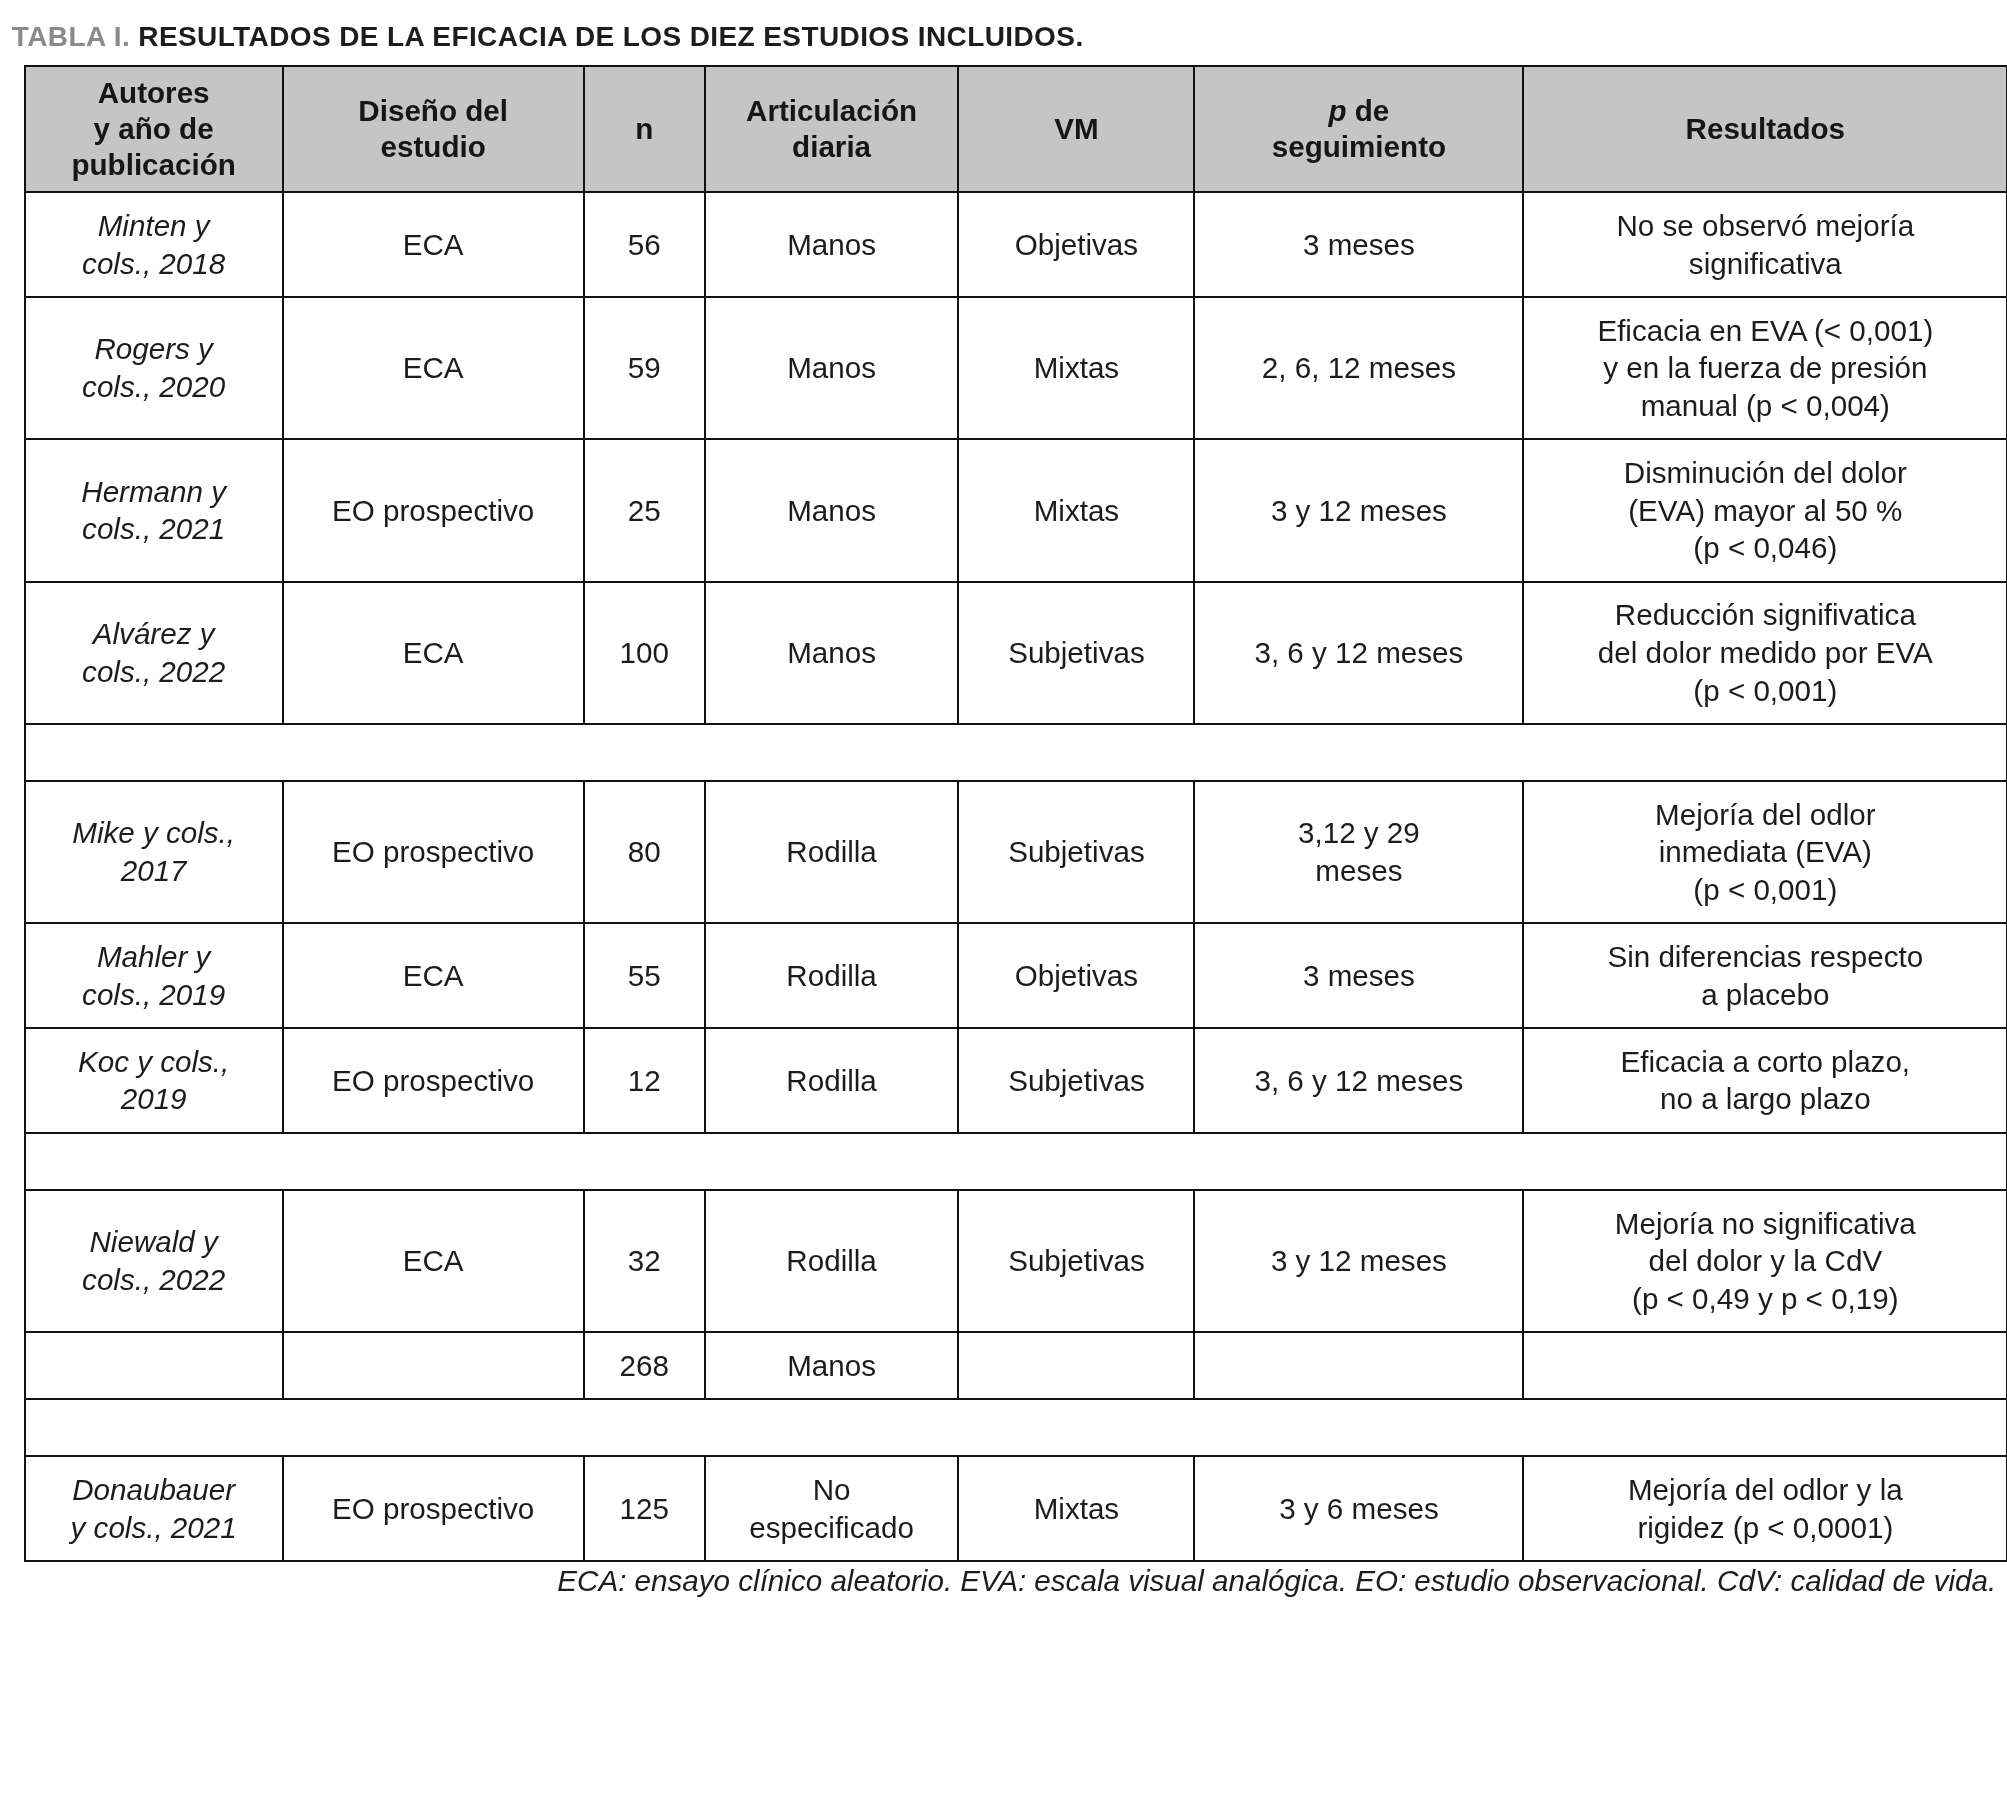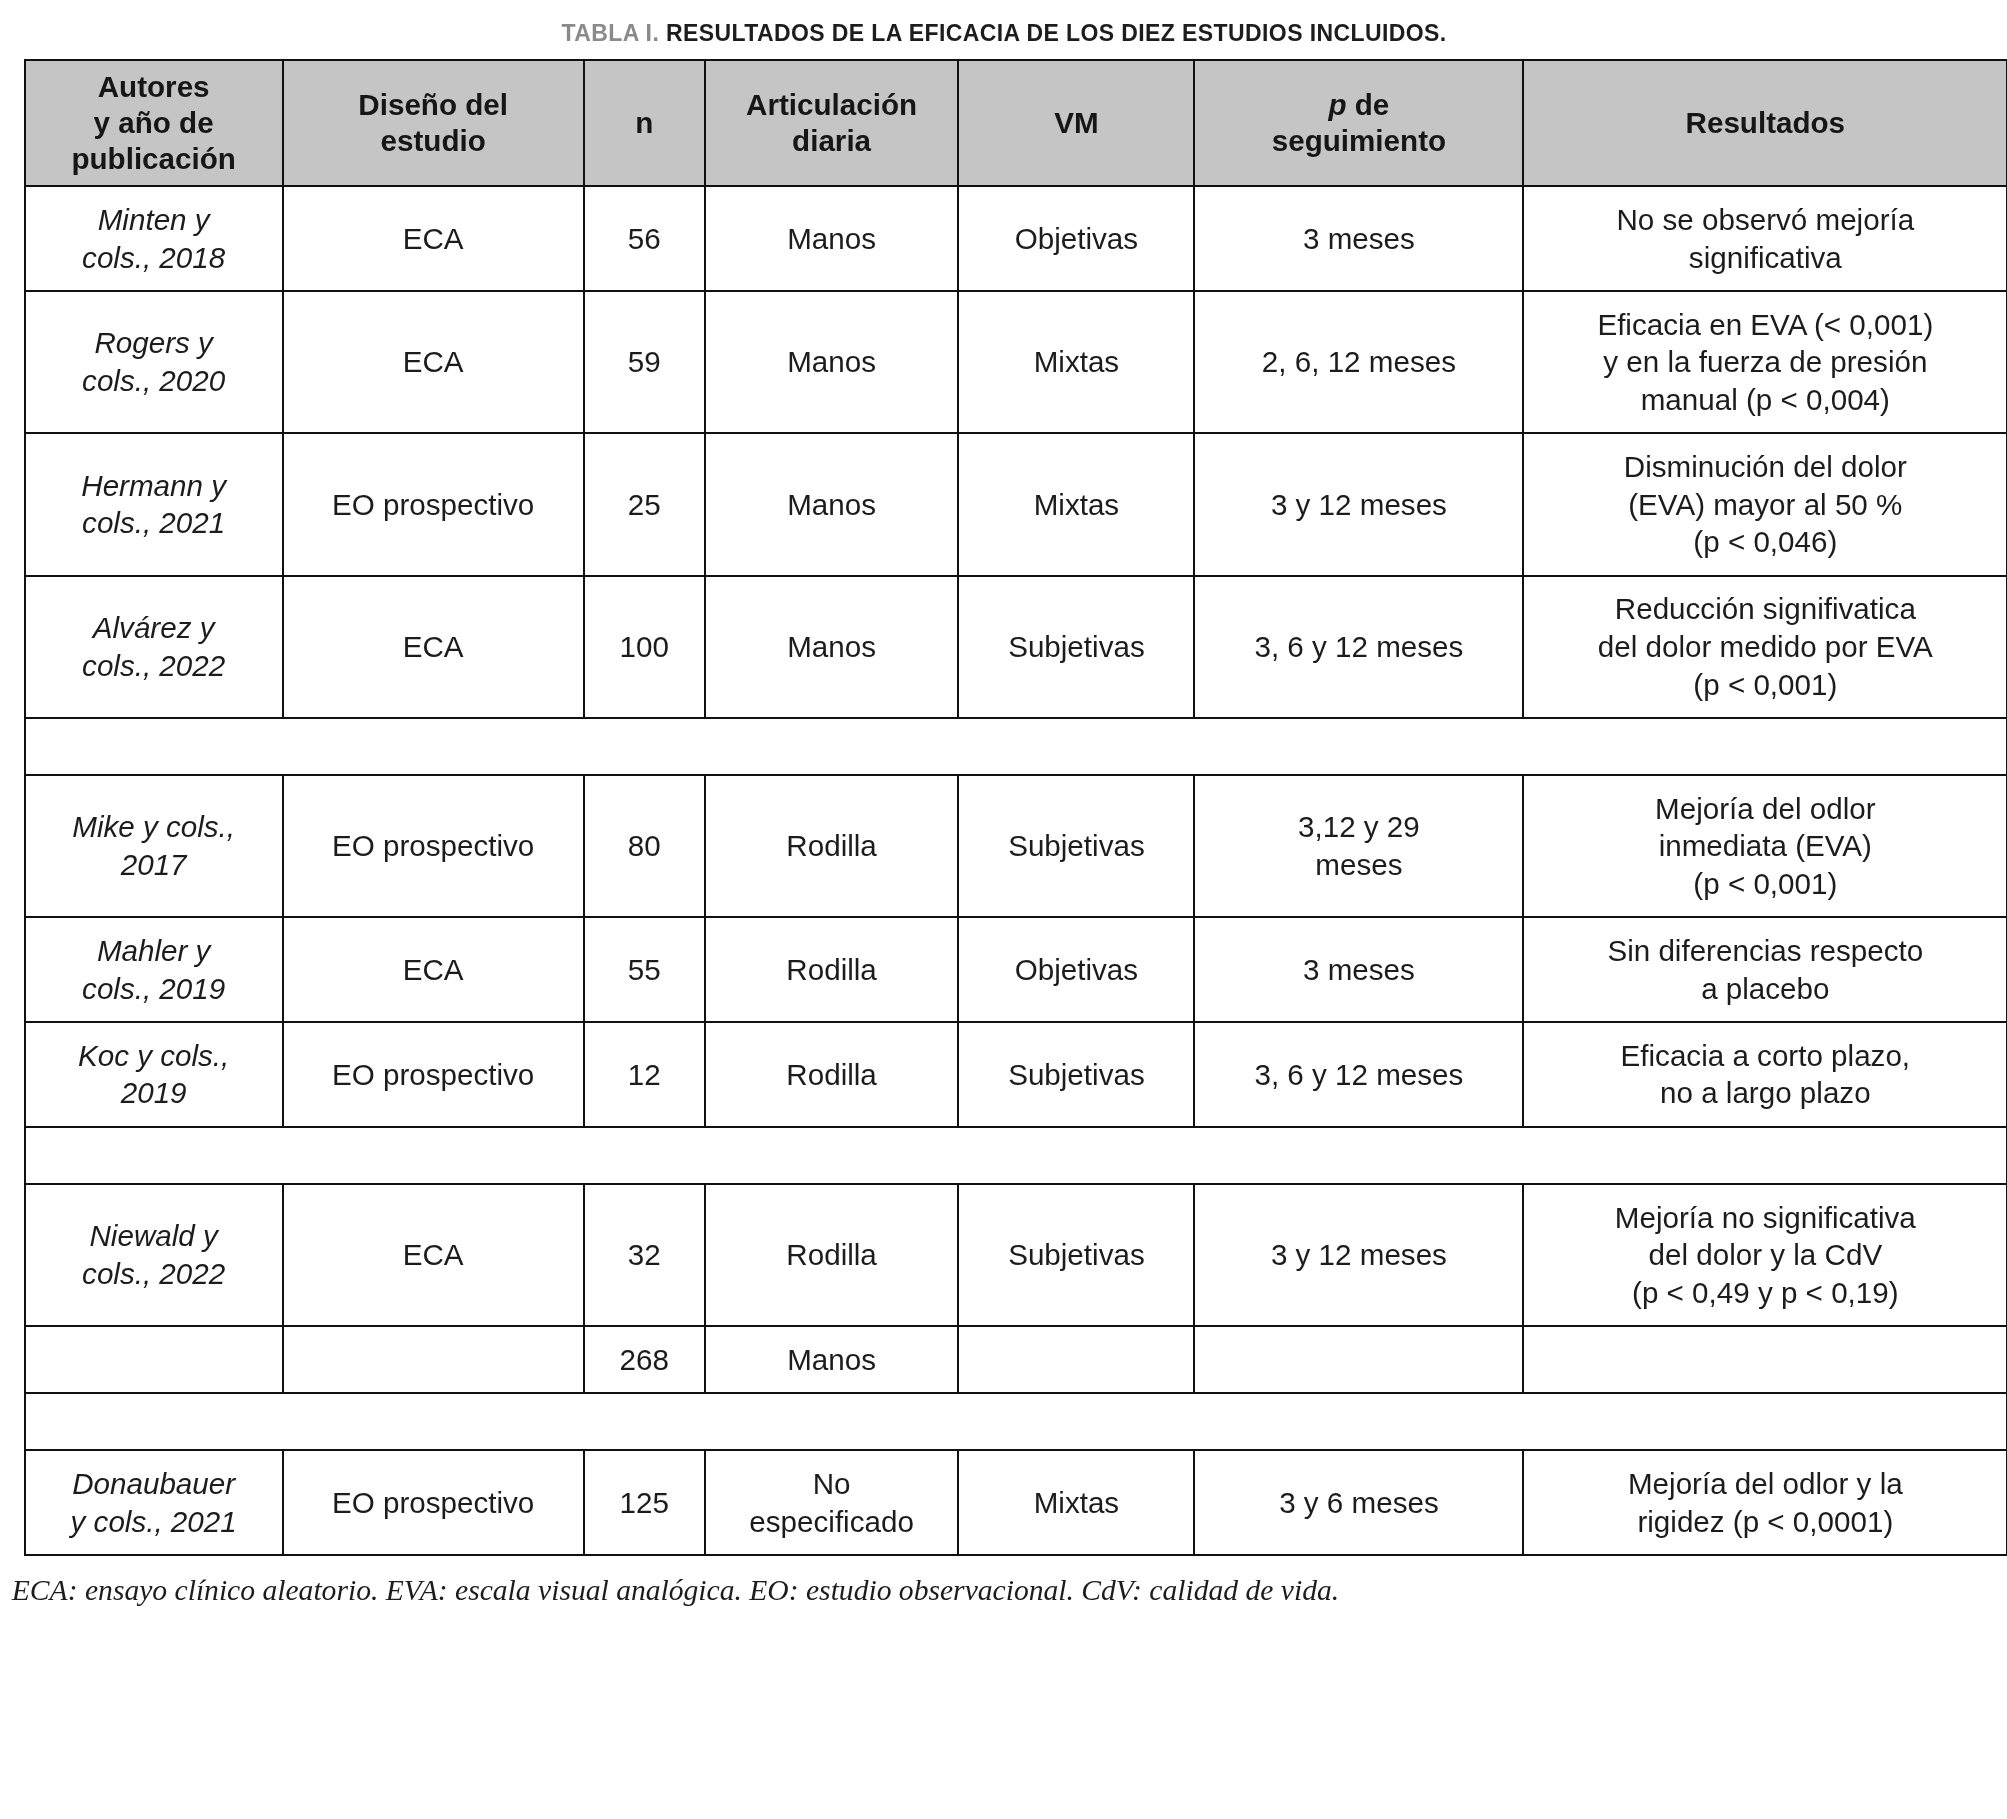--- a/index.html
+++ b/index.html
@@ -6,22 +6,21 @@
   html, body { margin: 0; padding: 0; background: #ffffff; }
   body {
     width: 2008px;
     font-family: "Liberation Sans", "DejaVu Sans", sans-serif;
     color: #1a1a1a;
     -webkit-font-smoothing: antialiased;
   }
   .page { padding: 11.8px 11.8px 7.9px 11.8px; }
 
   .title {
-    text-align: center;
-    font-size: 23px;
+    font-size: 28px;
     font-weight: bold;
     letter-spacing: 0.4px;
     margin: 7.9px 0 11.8px 0;
     line-height: 1.2;
   }
   .title-label { color: var(--title-label, #8a8a8a); }
   .title-text  { color: #1d1d1d; }
 
   table.results {
     width: 100%;
@@ -50,24 +49,23 @@
     line-height: 1.27;
     padding: 13.8px 7.9px;
     color: #1c1c1c;
   }
   td.author { font-style: italic; }
   td.sep { height: 57px; padding: 0; }
 
   .footnote {
     font-style: italic;
     font-size: 29.6px;
-    text-align: left;
-    margin-top: 18px;
+    text-align: right;
+    margin-top: 2px;
     color: #1c1c1c;
-    font-family: Liberation Serif, serif;
   }
 </style>
 </head>
 <body>
 
 <div class="page">
 
   <div class="title">
     <span class="title-label">TABLA I.</span><span class="title-text"> RESULTADOS DE LA EFICACIA DE LOS DIEZ ESTUDIOS INCLUIDOS.</span>
   </div>

